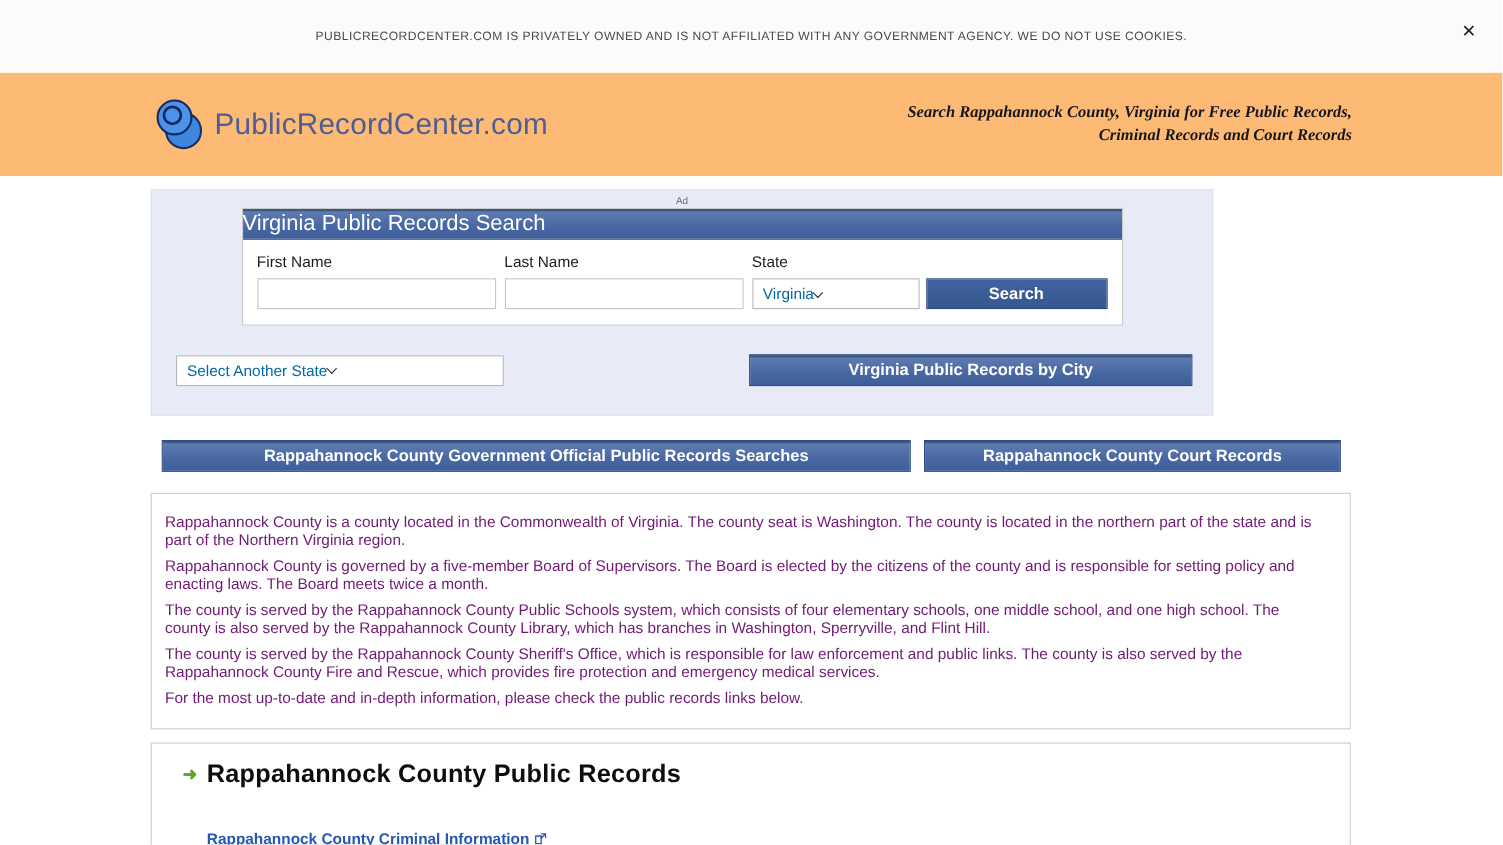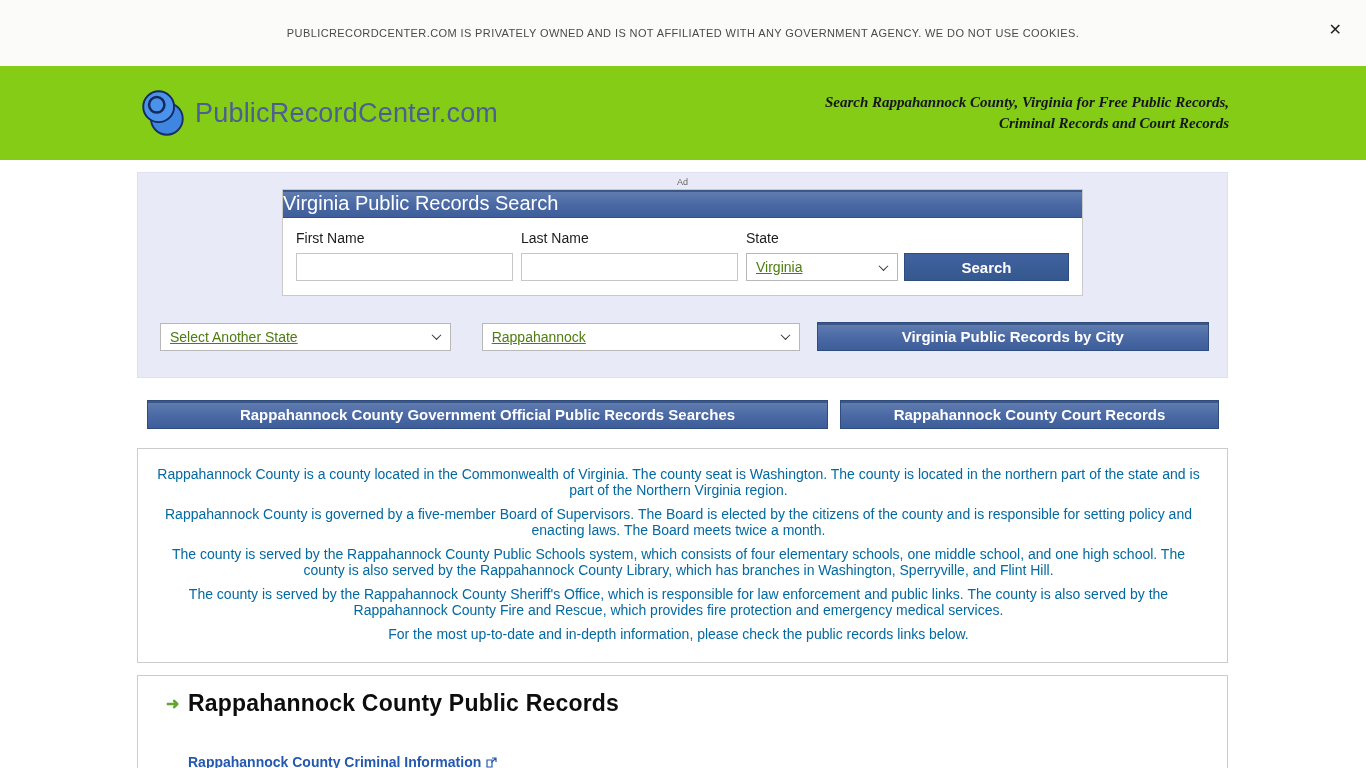--- a/index.html
+++ b/index.html
@@ -7,31 +7,31 @@
               font-family:"Liberation Sans", sans-serif; }
 
   
   .banner { position:relative; height:66px; background:#fbfbf9;
             display:flex; align-items:center; justify-content:center; }
   .banner-text { font-size:11px; color:#4a4a4a; letter-spacing:.4px; }
   .banner-close { position:absolute; right:24px; top:22px; font-size:16px;
                   color:#222; cursor:pointer; line-height:1; }
 
   
-  .site-header { height:94px; background:#84cc16; display:flex;
+  .site-header { height:94px; background:#fdba74; display:flex;
                  align-items:center; justify-content:space-between;
                  padding:0 137px; }
   .brand { display:flex; align-items:center; cursor:pointer; }
   .logo { width:52px; height:52px; margin-right:6px; }
   .site-name { font-size:27px; color:#4d5e92; letter-spacing:.2px; }
   .tagline { width:460px; text-align:right; font-size:15px; font-style:italic;
              font-weight:600; color:#16161f; line-height:1.42;font-family:Liberation Serif, serif; }
 
   
-  .search-panel { width:1091px; margin:12px auto 0 137px;
+  .search-panel { width:966px; margin:12px auto 0 137px;
                   background:#e9eaf8; border:1px solid #dfe1f2;
                   height:206px; padding-top:4px; }
   .ad-label { text-align:center; font-size:9px; color:#666; margin-bottom:2px; }
 
   .form-box { width:801px; margin:0 auto; background:#ffffff;
               border:1px solid #c9c9c9; }
   .form-title { height:28px; line-height:27px; text-align:left;
                 color:#ffffff; font-size:20px; font-weight:normal;
                 background:linear-gradient(to bottom,#64080 0,#63080 0);
                 background:linear-gradient(to bottom,#637fb2 0%,#4a69a4 55%,#3d5e9a 100%);
@@ -39,22 +39,22 @@
                 box-shadow:inset 0 2px 0 #3a5785; }
   .form-row { display:flex; align-items:flex-end; padding:12px 13px 14px 13px; }
   .field label { display:block; font-size:14px; color:#1c1c1c; margin-bottom:7px; }
   .text-input { width:217px; height:28px; border:1px solid #c6c6c6;
                 background:#fff; padding:0 6px; font-size:14px;
                 font-family:"Liberation Sans", sans-serif; }
   .f-last { margin-left:8px; }
   .f-state { margin-left:8px; }
 
   .select { height:28px; background:#ffffff; border:1px solid #b8b8b8;
-            display:flex; align-items:center; justify-content:space-between;
-            padding:0 10px 0 9px; font-size:14px; color:#4d7c0f; cursor:pointer;text-decoration:underline; }
+            display:flex; align-items:center; 
+            padding:0 10px 0 9px; font-size:14px; color:#0369a1; cursor:pointer; }
   .chev { width:7px; height:7px; border-right:1.6px solid #333;
           border-bottom:1.6px solid #333; transform:rotate(45deg) translate(-1px,-1px); }
   .state-select { width:152px; }
 
   .blue-btn { border:1px solid #2f4c7e; color:#ffffff; font-weight:bold;
               font-size:15px; cursor:pointer; text-align:center;
               font-family:"Liberation Sans", sans-serif;
               background:linear-gradient(to bottom,#637fb2 0%,#4a69a4 55%,#3d5e9a 100%);
               box-shadow:inset 0 2px 0 #3a5785; }
   .search-btn { width:165px; height:28px; margin-left:6px;
@@ -67,21 +67,21 @@
   .city-btn { width:403px; height:29px; margin-left:auto; }
 
   
   .nav-row { display:flex; margin:22px 0 0 147px; width:1072px; }
   .nav-left { width:681px; height:29px; }
   .nav-right { width:379px; height:29px; margin-left:12px; }
 
   
   .description { width:1091px; margin:19px auto 0 137px; background:#ffffff;
                  border:1px solid #cccccc; padding:9px 20px 12px 12px; }
-  .description p { font-size:14px; color:#0369a1; line-height:16px; margin:8px 0;text-align:center; }
+  .description p { font-size:14px; color:#701a75; line-height:16px; margin:8px 0; }
 
   
   .records { width:1091px; margin:12px auto 0 137px; background:#ffffff;
              border:1px solid #cccccc; padding:14px 16px; height:220px; }
   .records-heading { display:flex; align-items:center; }
   .arrow { color:#62a52e; font-size:16px; font-weight:bold; width:22px;
            margin-left:12px; }
   .records-heading h1 { font-size:23px; font-weight:bold; color:#0d0d0d;
                         letter-spacing:.2px; }
   .record-link-row { margin:37px 0 0 34px; display:flex; align-items:center; }
@@ -134,24 +134,20 @@
         </div>
         <button class="blue-btn search-btn">Search</button>
       </div>
     </div>
 
     <div class="second-row">
       <div class="select state2">
         <span>Select Another State</span>
         <span class="chev"></span>
       </div>
-      <div class="select county">
-        <span>Rappahannock</span>
-        <span class="chev"></span>
-      </div>
       <button class="blue-btn city-btn">Virginia Public Records by City</button>
     </div>
   </section>
 
   <div class="nav-row">
     <button class="blue-btn nav-left">Rappahannock County Government Official Public Records Searches</button>
     <button class="blue-btn nav-right">Rappahannock County Court Records</button>
   </div>
 
   <section class="description">

